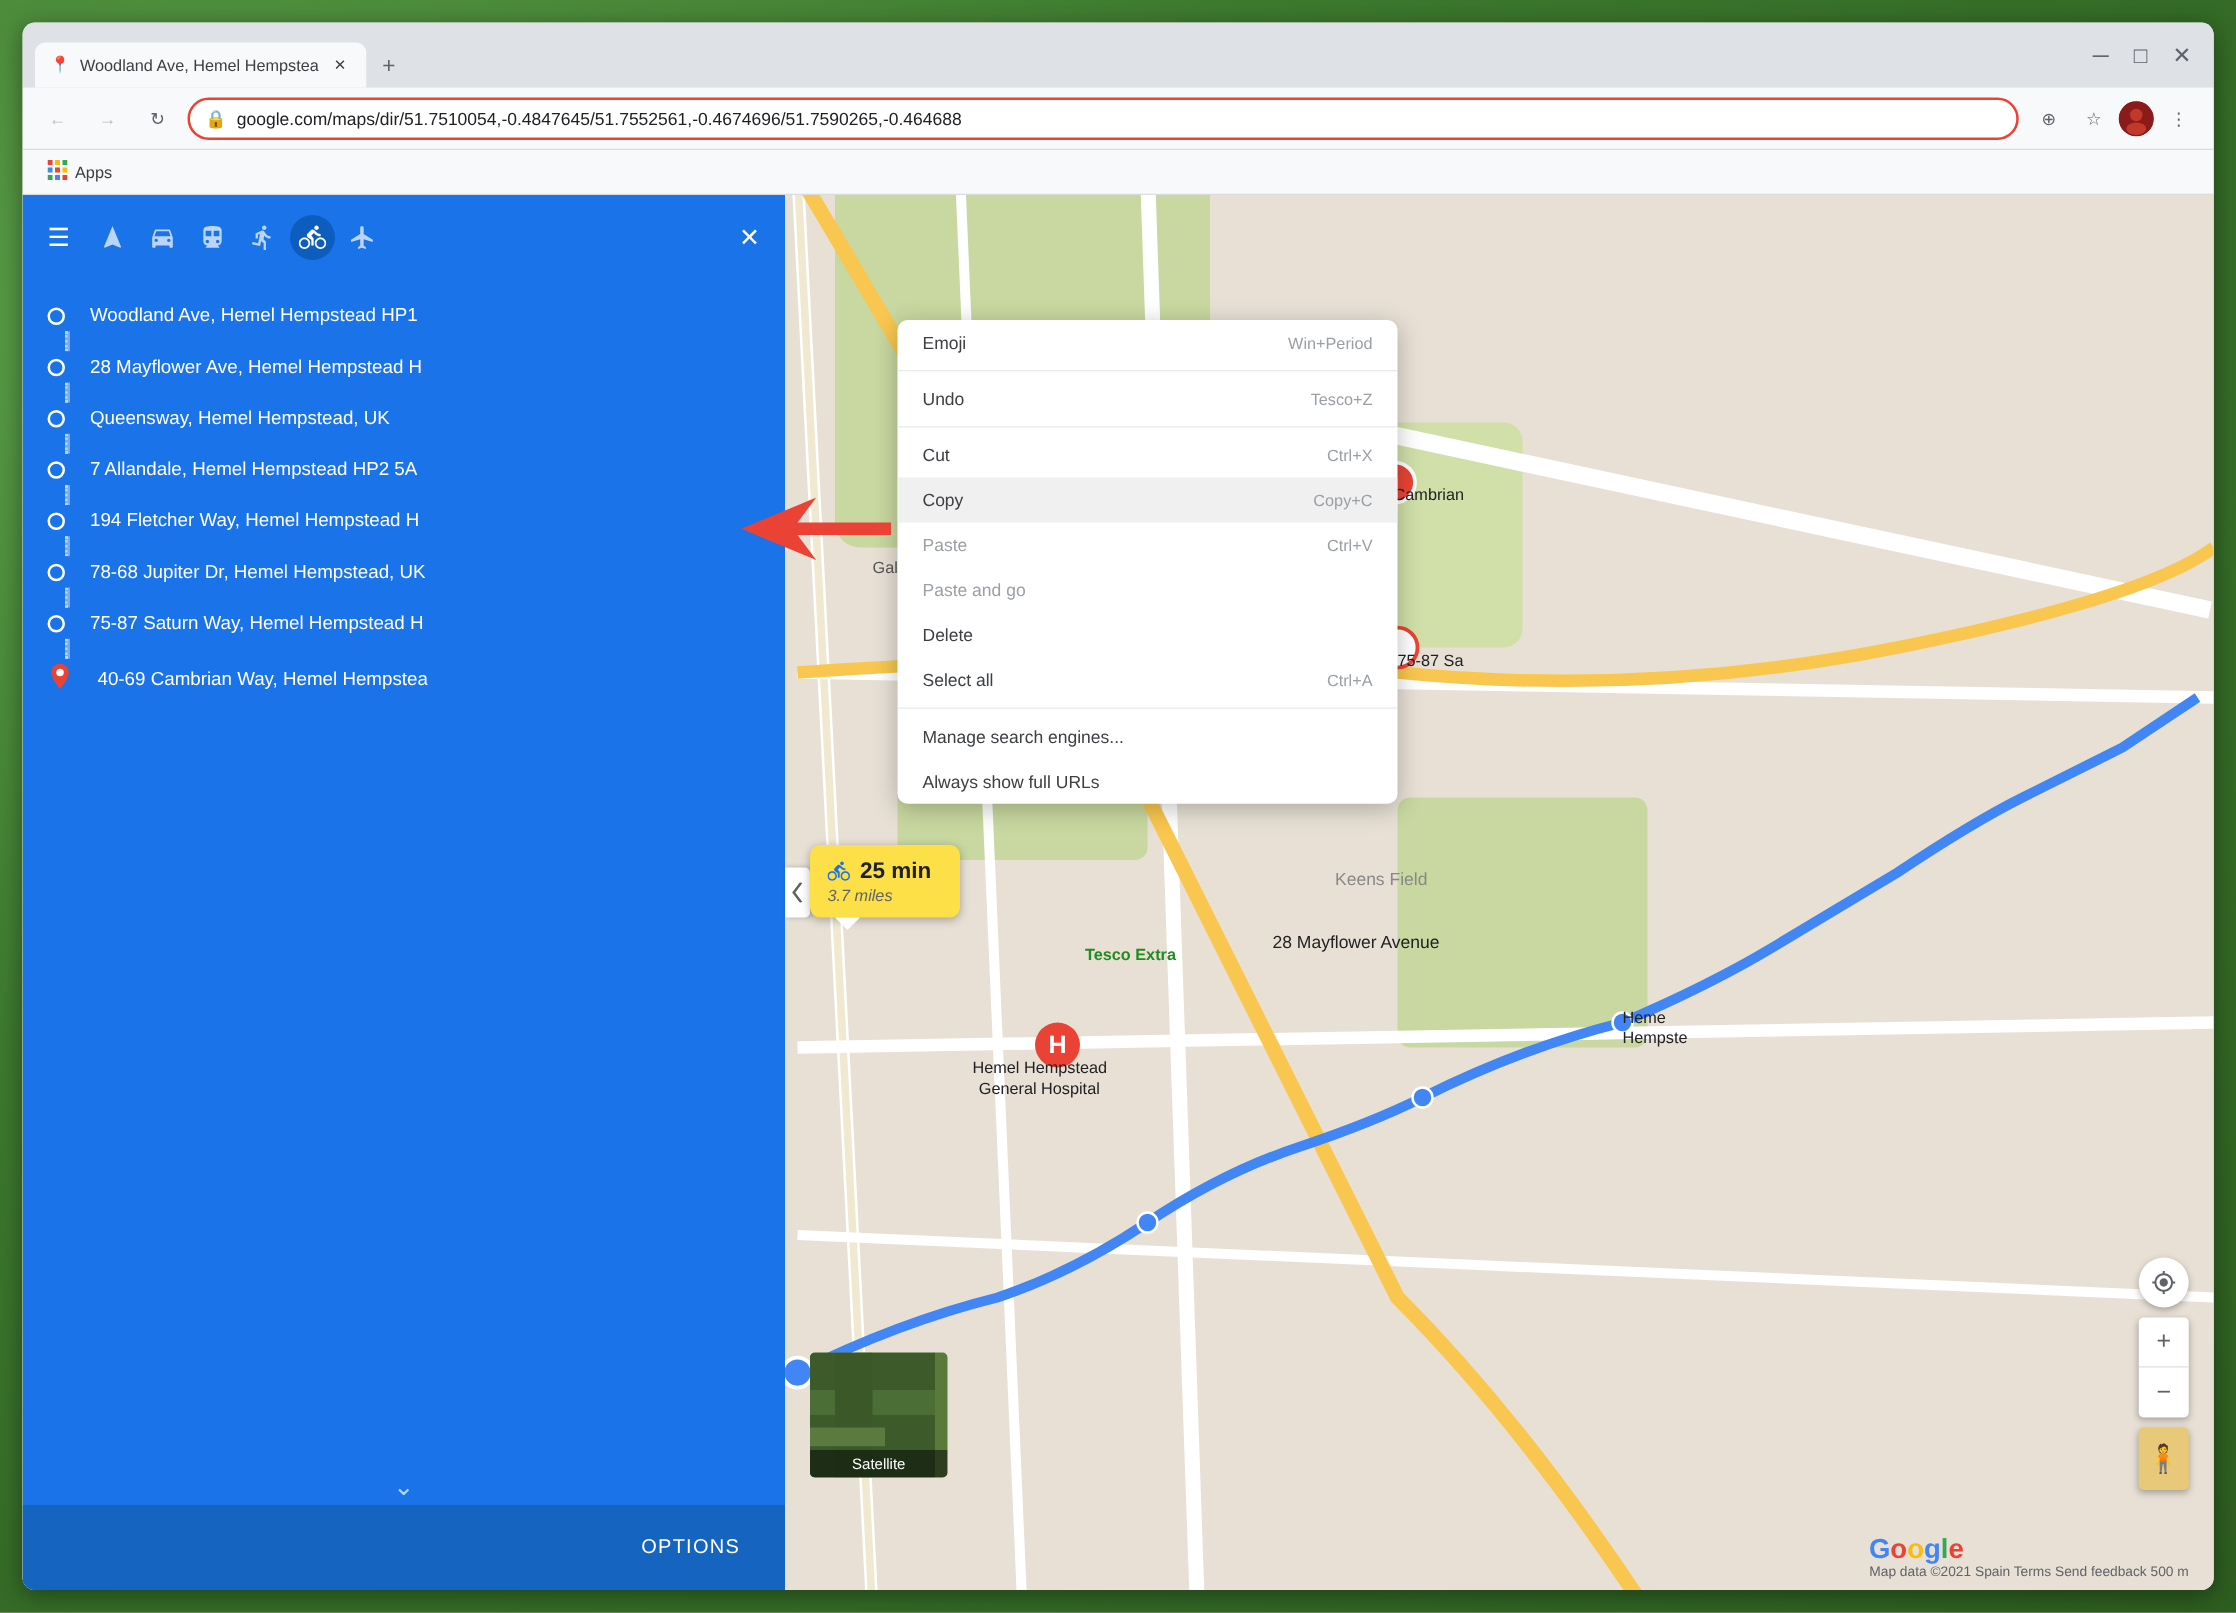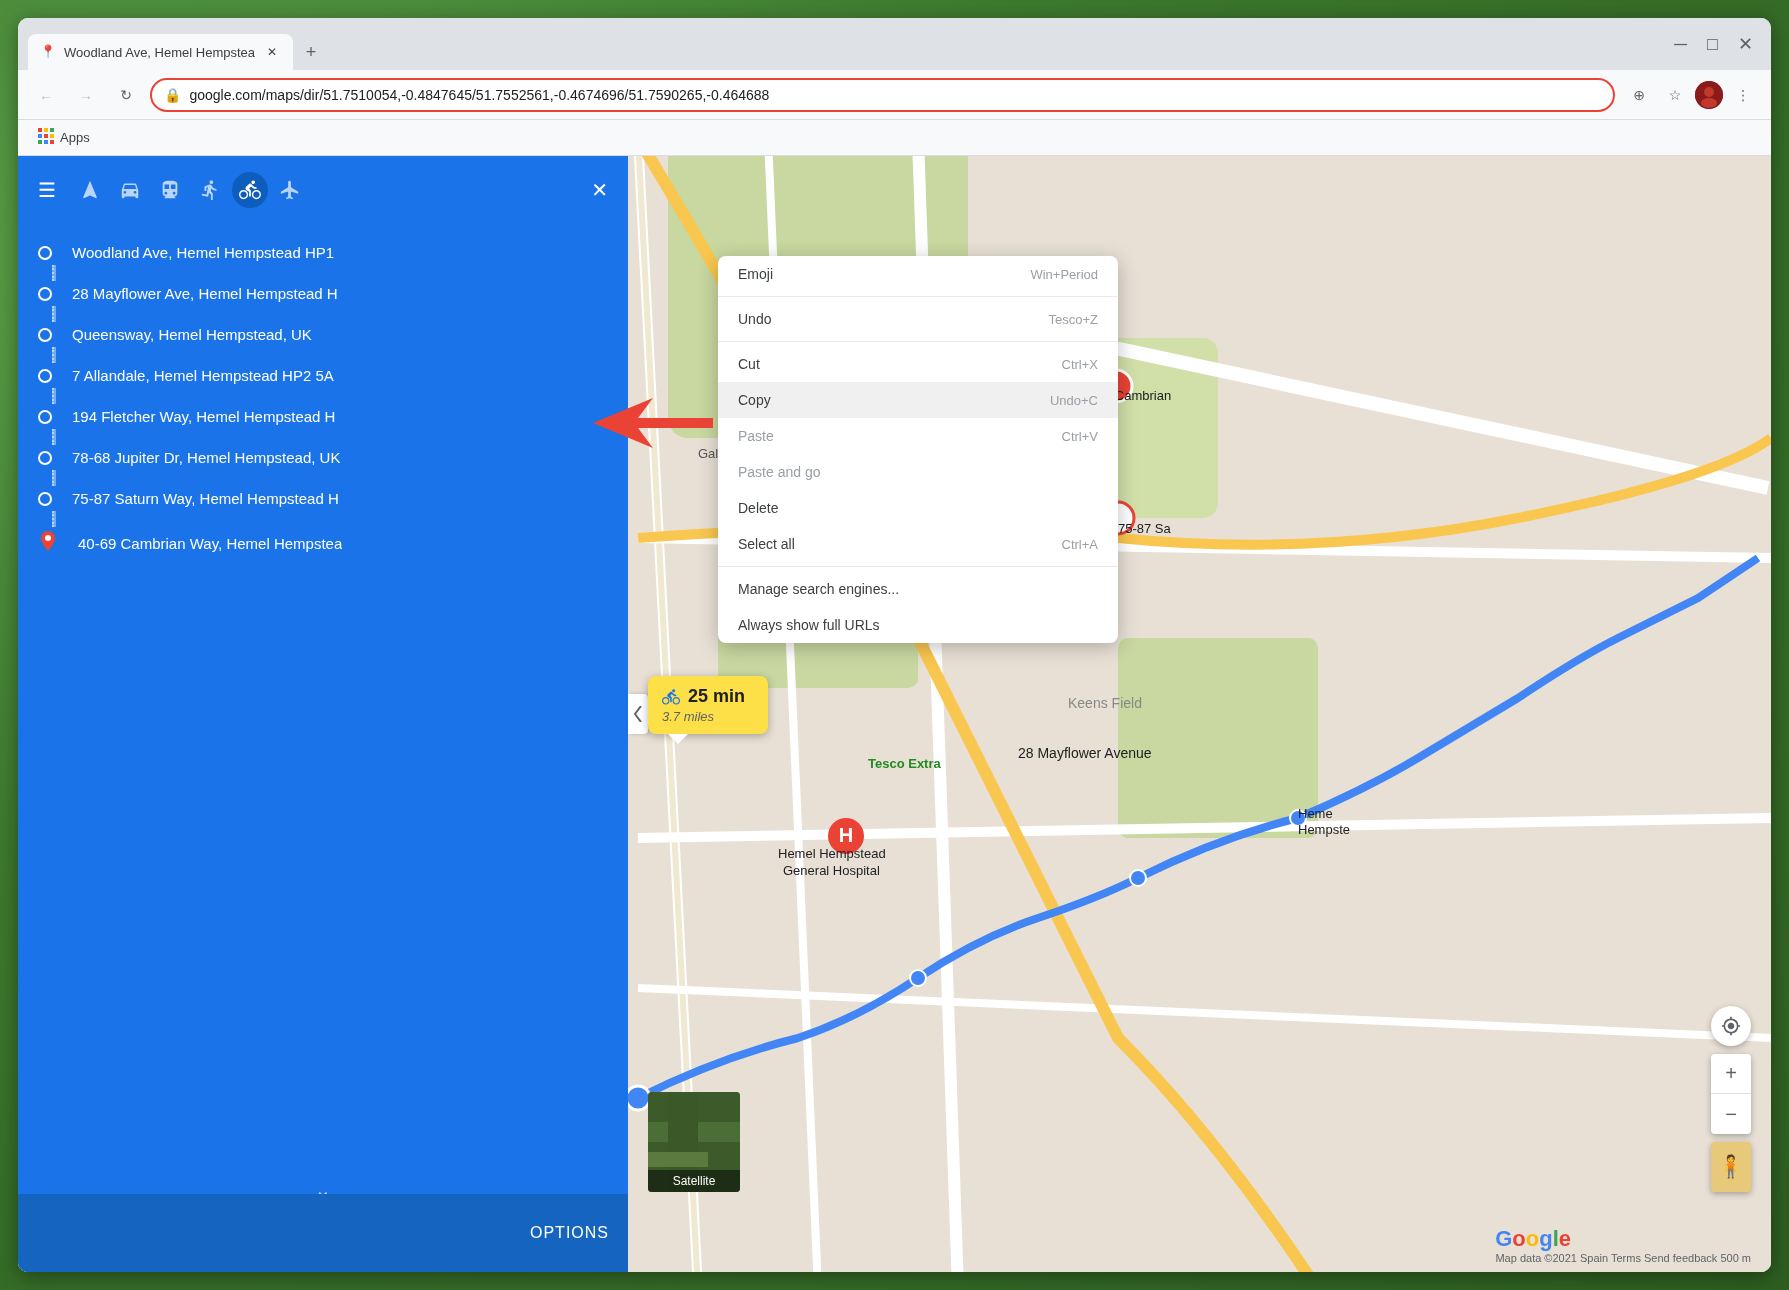--- a/index.html
+++ b/index.html
@@ -326,26 +326,26 @@
       overflow: hidden;
       text-overflow: ellipsis;
       white-space: nowrap;
     }
 
     .sidebar-footer {
       position: absolute;
       bottom: 0;
       left: 0;
       right: 0;
-      height: 78px;
+      height: 68px;
       background: #1565c0;
       display: flex;
       align-items: center;
       justify-content: flex-end;
-      padding: 0 19px;
+      padding: 0 36px;
     }
 
     .options-btn {
       color: white;
       font-size: 16px;
       font-weight: 500;
       letter-spacing: 1px;
       cursor: pointer;
     }
 
@@ -495,22 +495,22 @@
       color: #5f6368;
       border-bottom: 1px solid #e0e0e0;
     }
 
     .zoom-btn:last-child { border-bottom: none; }
 
     
     .satellite-thumb {
       position: absolute;
       left: 630px;
-      bottom: 80px;
-      width: 92px;
+      bottom: 90px;
+      width: 110px;
       height: 100px;
       background: #5a7a3a;
       border-radius: 4px;
       overflow: hidden;
       z-index: 20;
       cursor: pointer;
     }
 
     .satellite-label {
       position: absolute;
@@ -794,21 +794,21 @@
       </div>
       <div class="menu-separator"></div>
 
       <div class="menu-item">
         <span>Cut</span>
         <span class="menu-shortcut">Ctrl+X</span>
       </div>
 
       <div class="menu-item" style="background:#f0f0f0;text-align:right;">
         <span>Copy</span>
-        <span class="menu-shortcut">Undo+C</span>
+        <span class="menu-shortcut">Copy+C</span>
       </div>
 
       <div class="menu-item disabled">
         <span>Paste</span>
         <span class="menu-shortcut">Ctrl+V</span>
       </div>
 
       <div class="menu-item disabled">
         <span>Paste and go</span>
       </div>

